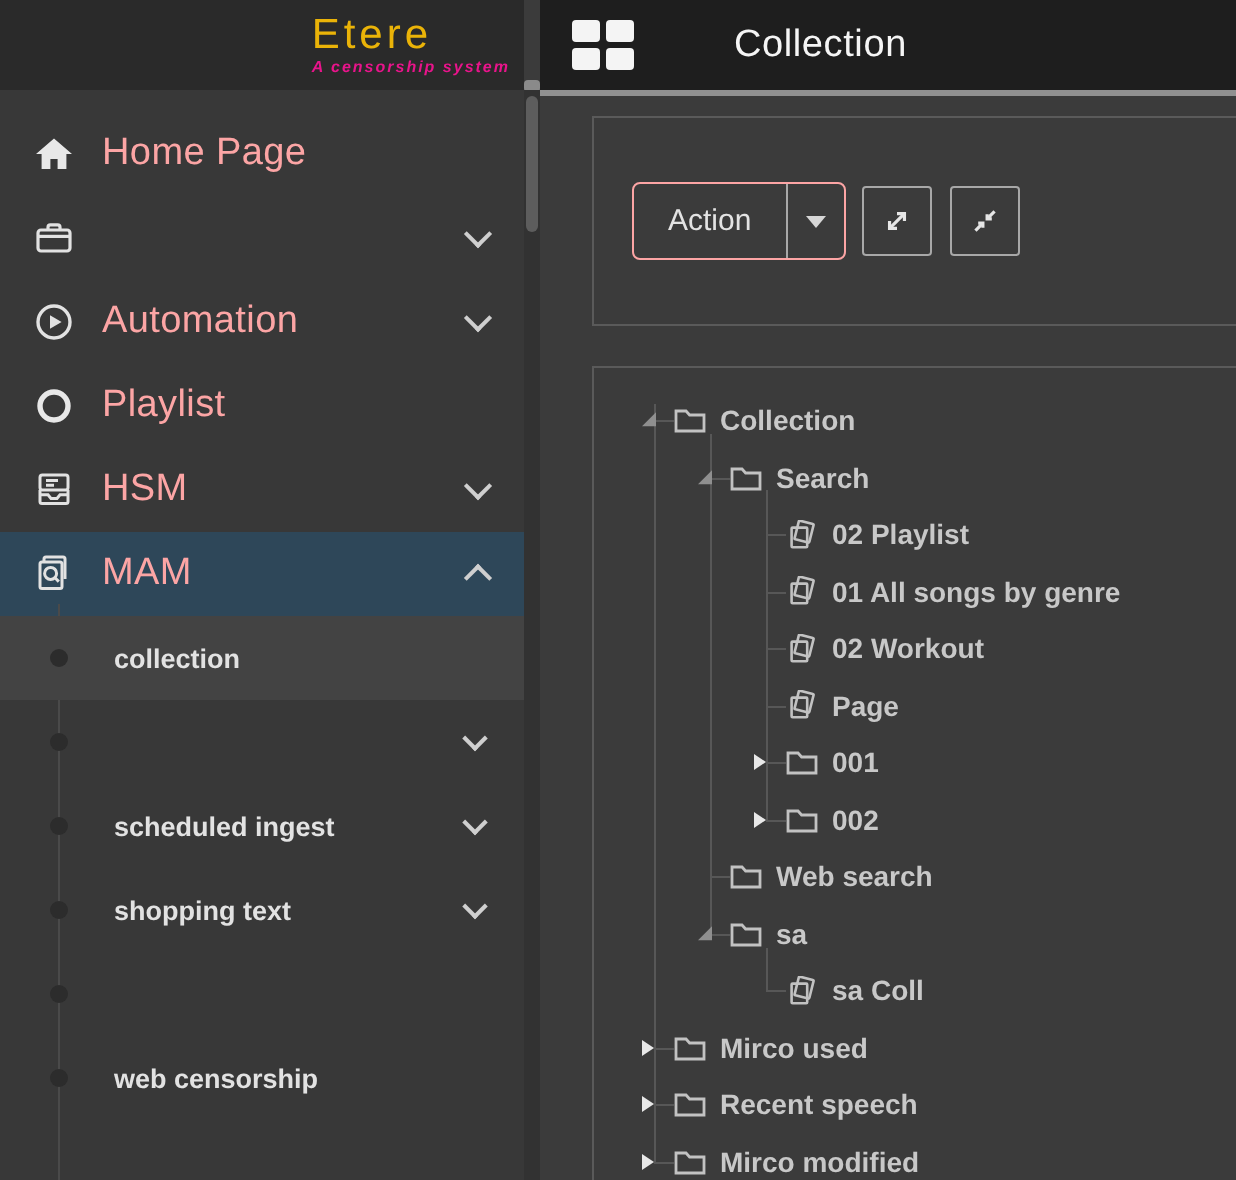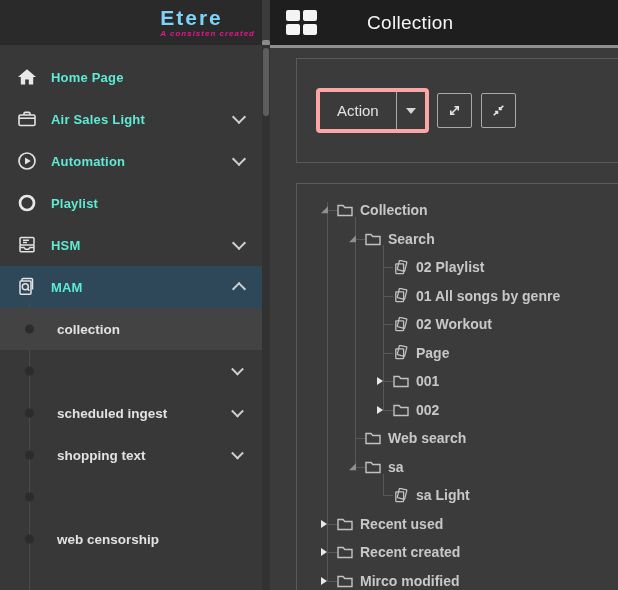--- a/index.html
+++ b/index.html
@@ -4,27 +4,27 @@
 <style>
   html,body{margin:0;padding:0}
   body{
     width:618px;height:590px;overflow:hidden;position:relative;
     background:#3b3b3b;font-family:"Liberation Sans",sans-serif;
     -webkit-font-smoothing:antialiased;
   }
   
   .sidebar{position:absolute;left:0;top:0;width:262px;height:590px;background:#383838;overflow:hidden}
   .side-header{height:45px;background:#2a2a2a;display:flex;flex-direction:column;align-items:flex-end;justify-content:center;padding-right:7px;box-sizing:border-box}
-  .brand-name{color:#7dd3fc;font-size:21px;font-weight:bold;letter-spacing:2px;line-height:21px}
+  .brand-name{color:#eab308;font-size:21px;font-weight:normal;letter-spacing:2px;line-height:21px}
   .brand-tagline{color:#e8148b;font-size:8px;font-weight:bold;font-style:italic;letter-spacing:1px;margin-top:1px}
   .nav{padding-top:11px}
   .nav-item{height:42px;display:flex;align-items:center;padding:0 14px;position:relative;cursor:pointer}
   .nav-item.active{background:#2e4759}
   .nicon{width:26px;height:22px;display:flex;align-items:center;justify-content:center;margin-right:11px;flex:none}
-  .nav-label{color:#5eead4;font-size:13px;font-weight:bold;letter-spacing:.2px}
+  .nav-label{color:#fca5a5;font-size:19px;font-weight:normal;letter-spacing:.2px}
   .chev{position:absolute;right:18px;top:50%;width:8px;height:8px;border-right:2px solid #cfcfcf;border-bottom:2px solid #cfcfcf;transform:translateY(-70%) rotate(45deg)}
   .chev.up{transform:translateY(-30%) rotate(-135deg)}
   .submenu{position:relative}
   .subline{position:absolute;left:29px;top:-6px;bottom:-30px;width:1px;background:#4a4a4a}
   .sub-item{height:42px;display:flex;align-items:center;padding-left:57px;position:relative;cursor:pointer}
   .sub-item.selected{background:#434343}
   .sub-dot{position:absolute;left:25px;top:50%;transform:translateY(-50%);width:9px;height:9px;border-radius:50%;background:#2c2c2c}
   .sub-label{color:#e2e2e2;font-size:13.5px;font-weight:bold}
   .sub-item .chev{right:20px;width:7px;height:7px}
   
@@ -33,21 +33,21 @@
   .scroll-cap{position:absolute;left:262px;top:40px;width:8px;height:6px;background:#8a8a8a;border-radius:2px}
   
   .main{position:absolute;left:270px;top:0;width:348px;height:590px}
   .topbar{height:45px;background:#1e1e1e;display:flex;align-items:center;padding-left:16px;box-sizing:border-box}
   .grid-icon{display:grid;grid-template-columns:14px 14px;grid-template-rows:11px 11px;gap:3px}
   .grid-icon span{background:#f4f4f4;border-radius:2px}
   .page-title{color:#f5f5f5;font-size:19px;font-weight:400;margin-left:50px;letter-spacing:.3px}
   .sep{height:3px;background:#909090}
   .panel{position:absolute;left:26px;right:-2px;border:1px solid #5a5a5a;background:#3b3b3b;box-sizing:border-box}
   .toolbar-panel{top:58px;height:105px;display:flex;align-items:center;padding-left:19px}
-  .split{display:flex;height:37px;border:4px solid #fca5a5;border-radius:4px;overflow:hidden;flex:none}
+  .split{display:flex;height:37px;border:1px solid #fca5a5;border-radius:4px;overflow:hidden;flex:none}
   .action-main{background:transparent;border:none;color:#e3e3e3;font-size:15px;font-family:inherit;padding:0 17px;cursor:pointer}
   .action-caret{width:29px;background:transparent;border:none;border-left:1px solid #a8a8a8;display:flex;align-items:center;justify-content:center;cursor:pointer}
   .caret{width:0;height:0;border-left:5px solid transparent;border-right:5px solid transparent;border-top:6px solid #d6d6d6}
   .icon-btn{width:35px;height:35px;border:1px solid #a8a8a8;border-radius:2px;background:transparent;display:flex;align-items:center;justify-content:center;cursor:pointer;padding:0;flex:none}
   .icon-btn.first{margin-left:8px}
   .icon-btn + .icon-btn{margin-left:9px}
   
   .tree-panel{top:183px;bottom:-2px;padding-top:12px;overflow:hidden}
   .trow{height:28.5px;display:flex;align-items:center;position:relative;cursor:pointer}
   .l0{padding-left:40px}.l1{padding-left:68px}.l2{padding-left:96px}
@@ -123,40 +123,39 @@
       <path d="M12.5 3.5 L9 7"></path>
       <path d="M11.2 7 L9 7 L9 4.8"></path>
     </g>
   </symbol>
 </svg>
 
 <aside class="sidebar">
   <div class="side-header">
     <div>
       <div class="brand-name">Etere</div>
-      <div class="brand-tagline">A consisten created</div>
+      <div class="brand-tagline">A censorship system</div>
     </div>
   </div>
 
   <nav class="nav">
     <div class="nav-item">
       <span class="nicon">
           <svg width="22" height="22">
             <use href="#i-home"></use>
           </svg>
         </span>
       <span class="nav-label">Home Page</span>
     </div>
     <div class="nav-item">
       <span class="nicon">
           <svg width="22" height="22">
             <use href="#i-case"></use>
           </svg>
         </span>
-      <span class="nav-label">Air Sales Light</span>
       <span class="chev"></span>
     </div>
     <div class="nav-item">
       <span class="nicon">
           <svg width="22" height="22">
             <use href="#i-play"></use>
           </svg>
         </span>
       <span class="nav-label">Automation</span>
       <span class="chev"></span>
@@ -334,37 +333,37 @@
       <svg class="ticon" width="16" height="14">
           <use href="#i-folder"></use>
         </svg>
       <span class="tlabel">sa</span>
     </div>
     <div class="trow l2">
       <span class="stub"></span>
       <svg class="ticon" width="16" height="15">
           <use href="#i-pages"></use>
         </svg>
-      <span class="tlabel">sa Light</span>
+      <span class="tlabel">sa Coll</span>
     </div>
     <div class="trow l0">
       <span class="stub"></span>
       <span class="exp closed"></span>
       <svg class="ticon" width="16" height="14">
           <use href="#i-folder"></use>
         </svg>
-      <span class="tlabel">Recent used</span>
+      <span class="tlabel">Mirco used</span>
     </div>
     <div class="trow l0">
       <span class="stub"></span>
       <span class="exp closed"></span>
       <svg class="ticon" width="16" height="14">
           <use href="#i-folder"></use>
         </svg>
-      <span class="tlabel">Recent created</span>
+      <span class="tlabel">Recent speech</span>
     </div>
     <div class="trow l0">
       <span class="stub"></span>
       <span class="exp closed"></span>
       <svg class="ticon" width="16" height="14">
           <use href="#i-folder"></use>
         </svg>
       <span class="tlabel">Mirco modified</span>
     </div>
   </section>

